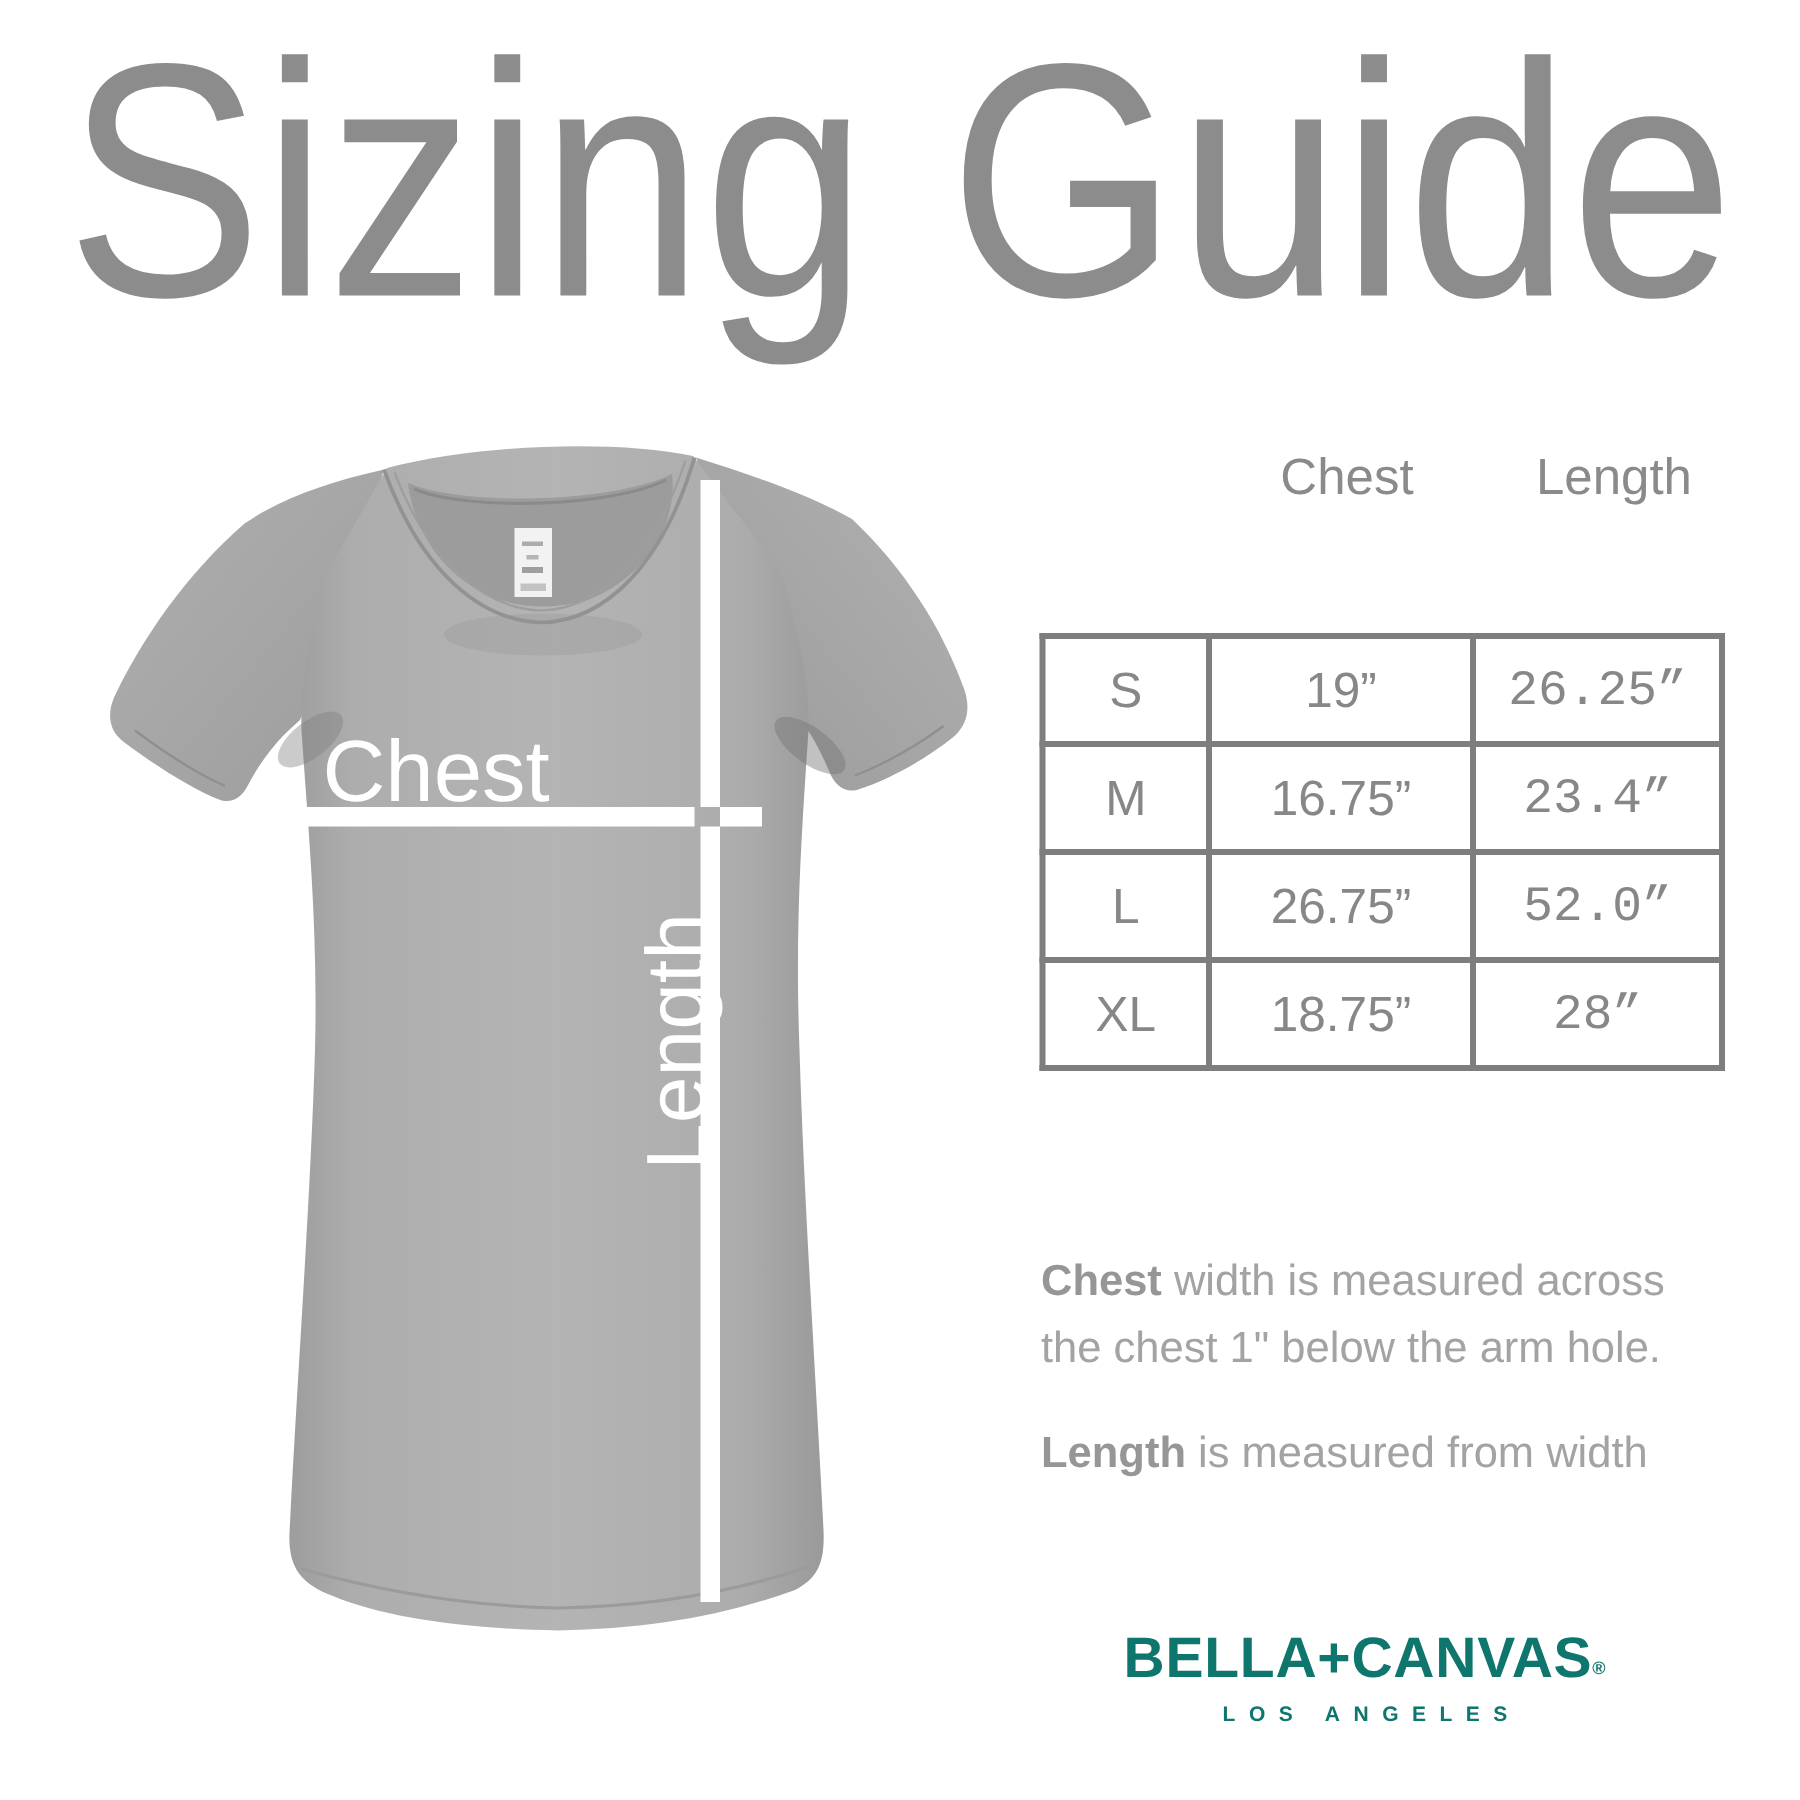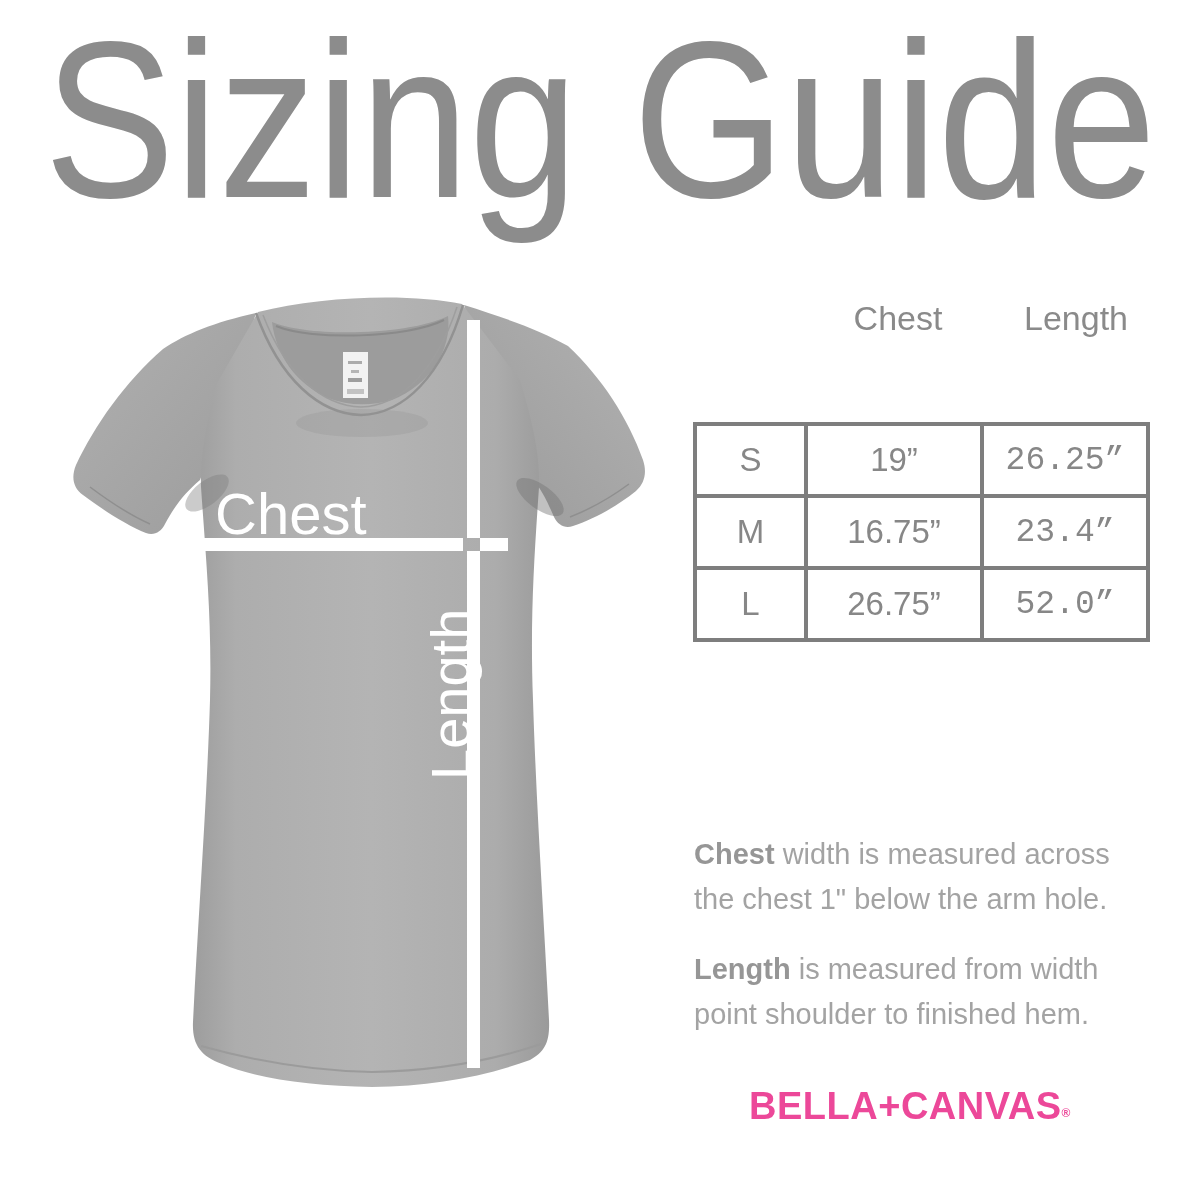--- a/index.html
+++ b/index.html
@@ -52,21 +52,21 @@
     margin: 0;
   }
   .note strong { color: #969696; font-weight: bold; }
   #note-chest  { top: 832px; }
   #note-length { top: 947px; }
 
   
   #brand {
     left: 720px; top: 1085px; width: 380px;
     text-align: center;
-    color: #ec4899;
+    color: #0f766e;
   }
   #brand .brand-name {
     font-size: 38px; font-weight: 700; letter-spacing: 0.5px;
     white-space: nowrap;
   }
   #brand .reg { font-size: 12px; font-weight: 700; vertical-align: 2px; }
   #brand .brand-sub {
     margin-top: 6px;
     font-size: 14px; font-weight: 700; letter-spacing: 9px;
     text-indent: 9px;
@@ -187,27 +187,32 @@
     <tr>
       <td class="c-size">M</td>
       <td class="c-chest">16.75”</td>
       <td class="c-length">23.4”</td>
     </tr>
     <tr>
       <td class="c-size">L</td>
       <td class="c-chest">26.75”</td>
       <td class="c-length">52.0”</td>
     </tr>
+    <tr>
+      <td class="c-size">XL</td>
+      <td class="c-chest">18.75”</td>
+      <td class="c-length">28”</td>
+    </tr>
   </tbody>
 </table>
 
 <p id="note-chest" class="abs note">
   <strong>Chest</strong><span> width is measured across</span><br>
   <span>the chest 1" below the arm hole.</span>
 </p>
 <p id="note-length" class="abs note">
   <strong>Length</strong><span> is measured from width</span><br>
-  <span>point shoulder to finished hem.</span>
 </p>
 
 <div id="brand" class="abs">
   <div class="brand-name"><span>BELLA+CANVAS</span><span class="reg">®</span></div>
+  <div class="brand-sub">LOS ANGELES</div>
 </div>
 
 </body></html>

